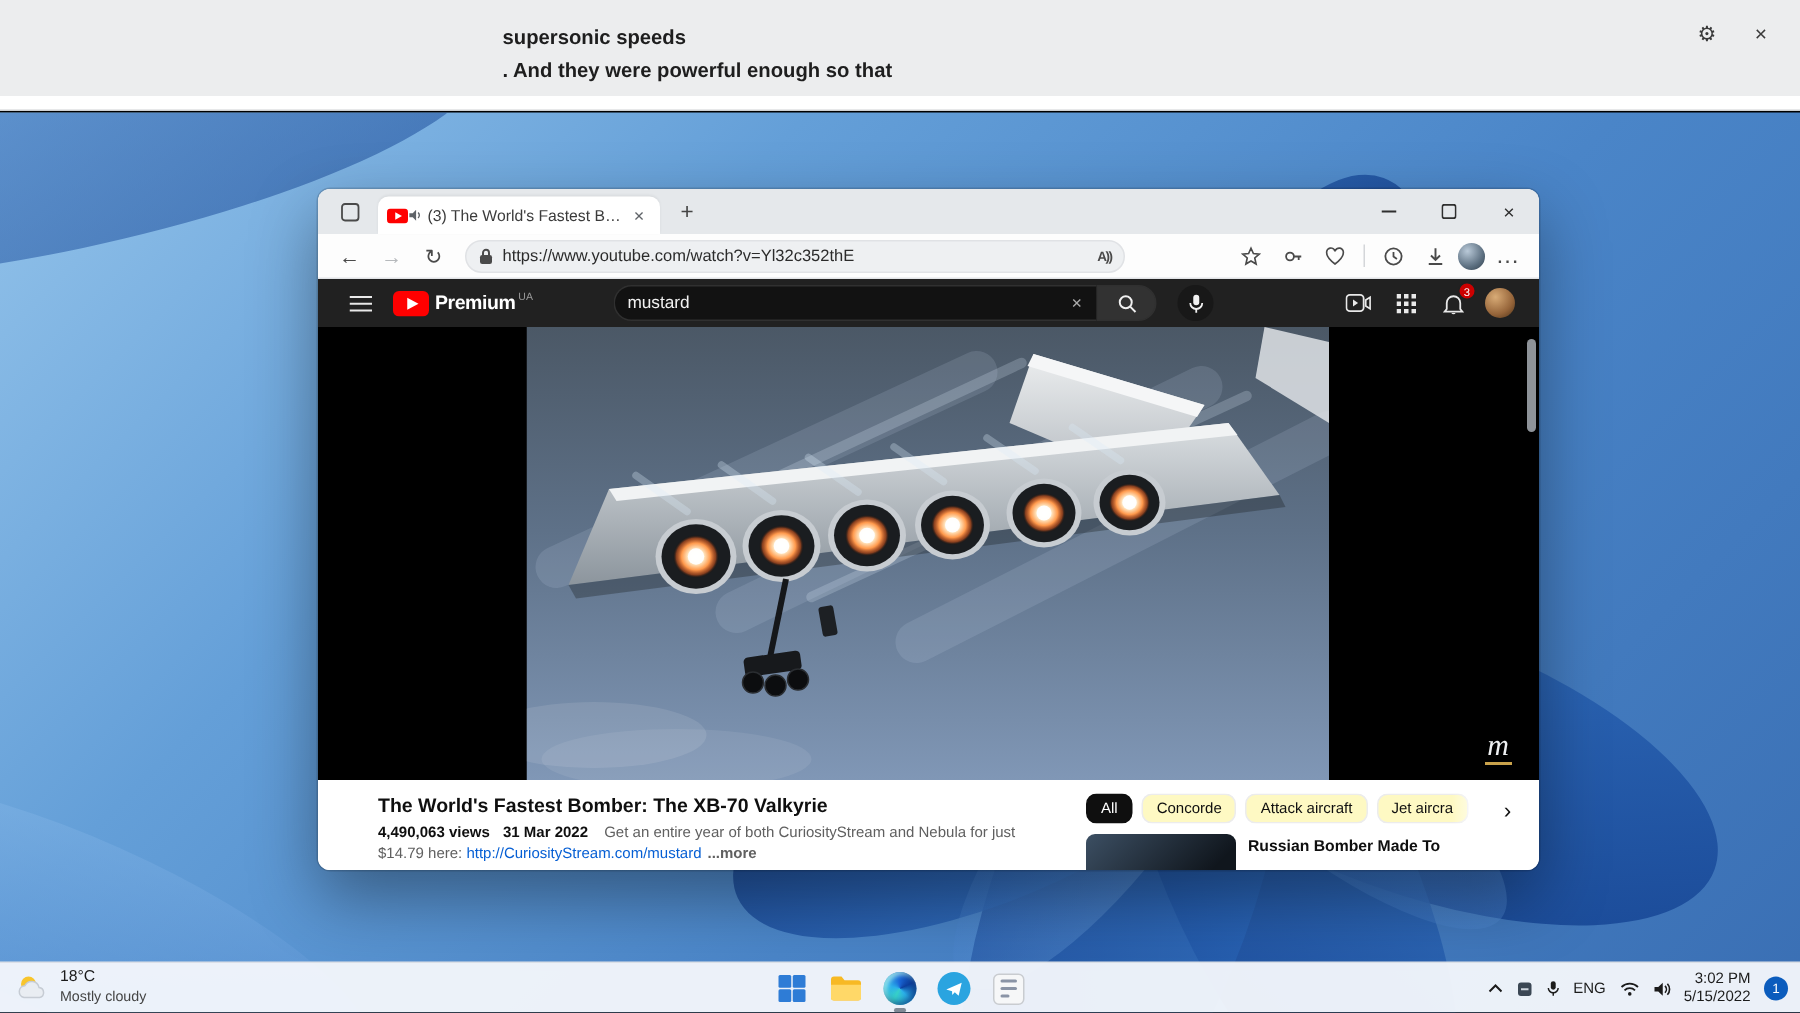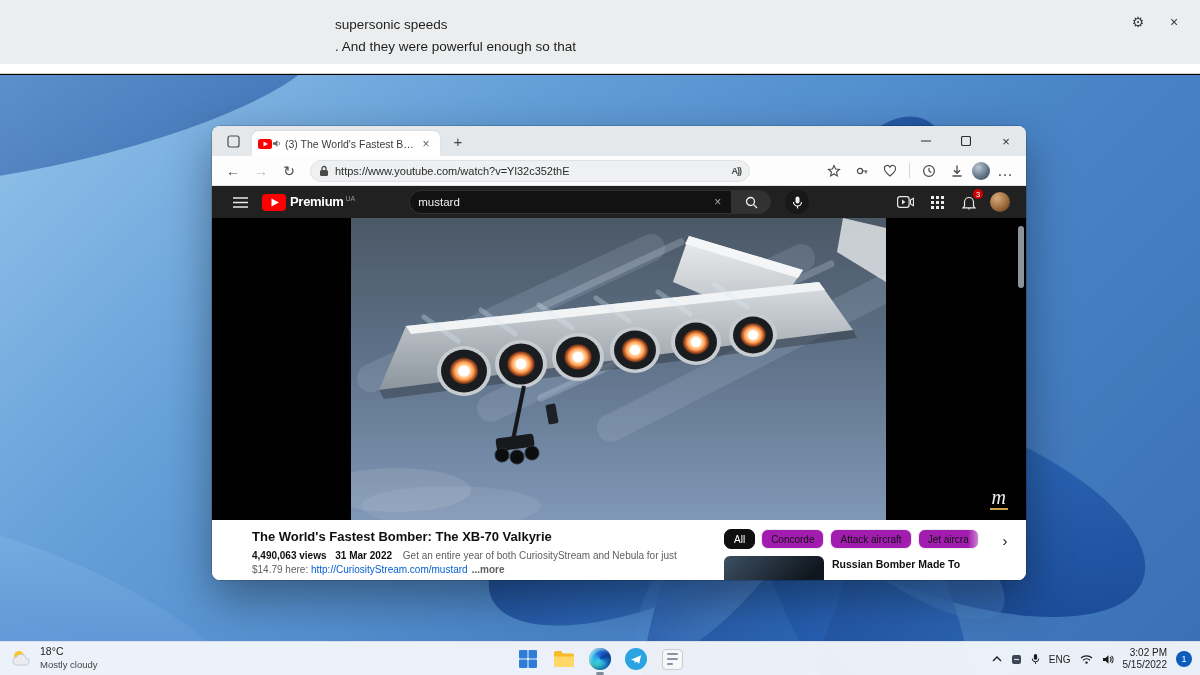--- a/index.html
+++ b/index.html
@@ -2,21 +2,21 @@
 <html><head>
 <meta charset="utf-8">
 <style>
   * { margin:0; padding:0; box-sizing:border-box; }
   html,body { width:1200px; height:675px; font-family:"Liberation Sans", sans-serif; overflow:hidden; background:#000; }
   .screen { position:relative; width:1200px; height:675px; overflow:hidden; }
 
   
   .caption-bar { position:absolute; top:0; left:0; width:1200px; height:74px; background:#fff; border-bottom:1px solid #cfd1d3; box-shadow:0 2px 4px rgba(0,0,0,.12); }
   .caption-inner { height:64px; background:#ecedee; display:flex; align-items:flex-start; }
-  .caption-text { margin-left:335px; padding-top:14px; font-size:13.5px; color:#1e1e1e; line-height:22px; }
+  .caption-text { margin-left:335px; padding-top:14px; font-size:13.5px; color:#1e1e1e; line-height:22px;font-weight:bold; }
   .caption-controls { margin-left:auto; display:flex; gap:12px; padding:10px 14px 0 0; }
   .cap-btn { width:24px; height:24px; border:none; background:transparent; color:#3a3a3a; font-size:14px; cursor:pointer; display:flex; align-items:center; justify-content:center; }
 
   
   .desktop { position:absolute; top:75px; left:0; right:0; bottom:0; background:linear-gradient(135deg,#93c3ea 0%,#649fd8 30%,#4a85c8 60%,#3a6fb4 100%); overflow:hidden; }
   .bloom { position:absolute; top:0; left:0; width:1200px; height:600px; }
 
   
   .window { position:absolute; left:212px; top:51px; width:814px; height:454px; background:#fff; border-radius:8px; box-shadow:0 18px 45px rgba(0,0,0,.38), 0 0 0 1px rgba(0,0,0,.15); overflow:hidden; }
   .titlebar { height:30px; background:#e5e8eb; display:flex; align-items:center; padding-left:10px; }
@@ -67,21 +67,21 @@
   .info-left { flex:1; min-width:0; padding-right:8px; }
   .vid-title { font-size:13px; font-weight:bold; color:#0f0f0f; white-space:nowrap; overflow:hidden; }
   .vid-meta { margin-top:6px; font-size:10px; color:#606060; white-space:nowrap; overflow:hidden; }
   .vid-meta b { color:#0f0f0f; font-weight:bold; margin-right:6px; }
   .vid-meta .date { color:#0f0f0f; font-weight:bold; margin-right:8px;text-align:center; }
   .vid-desc2 { margin-top:3px; font-size:10px; color:#606060; white-space:nowrap; overflow:hidden; }
   .vid-link { color:#065fd4; text-decoration:none; cursor:pointer; }
   .more-btn { color:#606060; font-weight:bold; margin-left:4px; cursor:pointer; }
   .info-right { flex:0 0 292px; position:relative; }
   .chip-row { display:flex; gap:6px; align-items:center; overflow:hidden; padding-right:26px; position:relative; }
-  .chip { height:20px; padding:0 9px; border-radius:7px; background:#a21caf; border:1px solid #ececec; color:#0f0f0f; font-size:10px; display:flex; align-items:center; white-space:nowrap; cursor:pointer; flex:0 0 auto; }
+  .chip { height:20px; padding:0 9px; border-radius:7px; background:#fef9c3; border:1px solid #ececec; color:#0f0f0f; font-size:10px; display:flex; align-items:center; white-space:nowrap; cursor:pointer; flex:0 0 auto; }
   .chip.active { background:#0f0f0f; color:#fff; border-color:#0f0f0f; }
   .chip-fade { position:absolute; right:20px; top:0; width:28px; height:22px; background:linear-gradient(to right, rgba(255,255,255,0), #fff 80%); pointer-events:none; }
   .chip-next { position:absolute; right:0; top:0; width:22px; height:22px; display:flex; align-items:center; justify-content:center; font-size:15px; color:#0f0f0f; cursor:pointer; background:#fff; border-radius:50%; }
   .related { display:flex; gap:8px; margin-top:7px; }
   .rel-thumb { width:100px; height:54px; border-radius:6px; background:linear-gradient(135deg,#3c4f63,#10161d 70%); flex:0 0 auto; cursor:pointer; }
   .rel-title { font-size:10.5px; font-weight:bold; color:#0f0f0f; padding-top:2px; cursor:pointer; }
 
   
   .taskbar { position:absolute; left:0; right:0; bottom:0; height:34px; background:rgba(243,246,251,.96); border-top:1px solid rgba(0,0,0,.07); }
   .tb-left { position:absolute; left:10px; top:3px; display:flex; gap:6px; align-items:center; cursor:pointer; }

